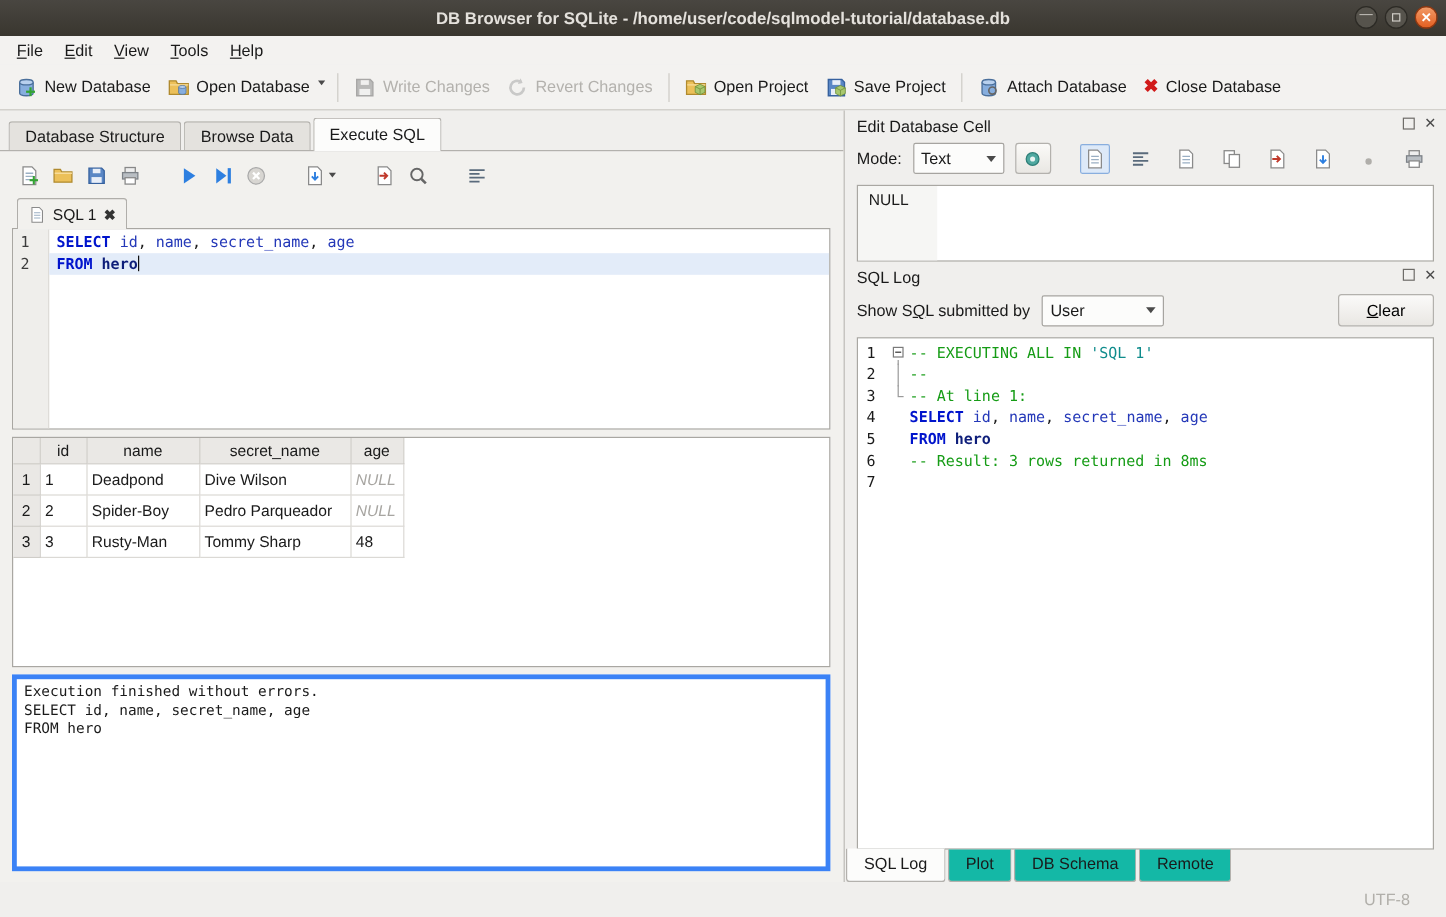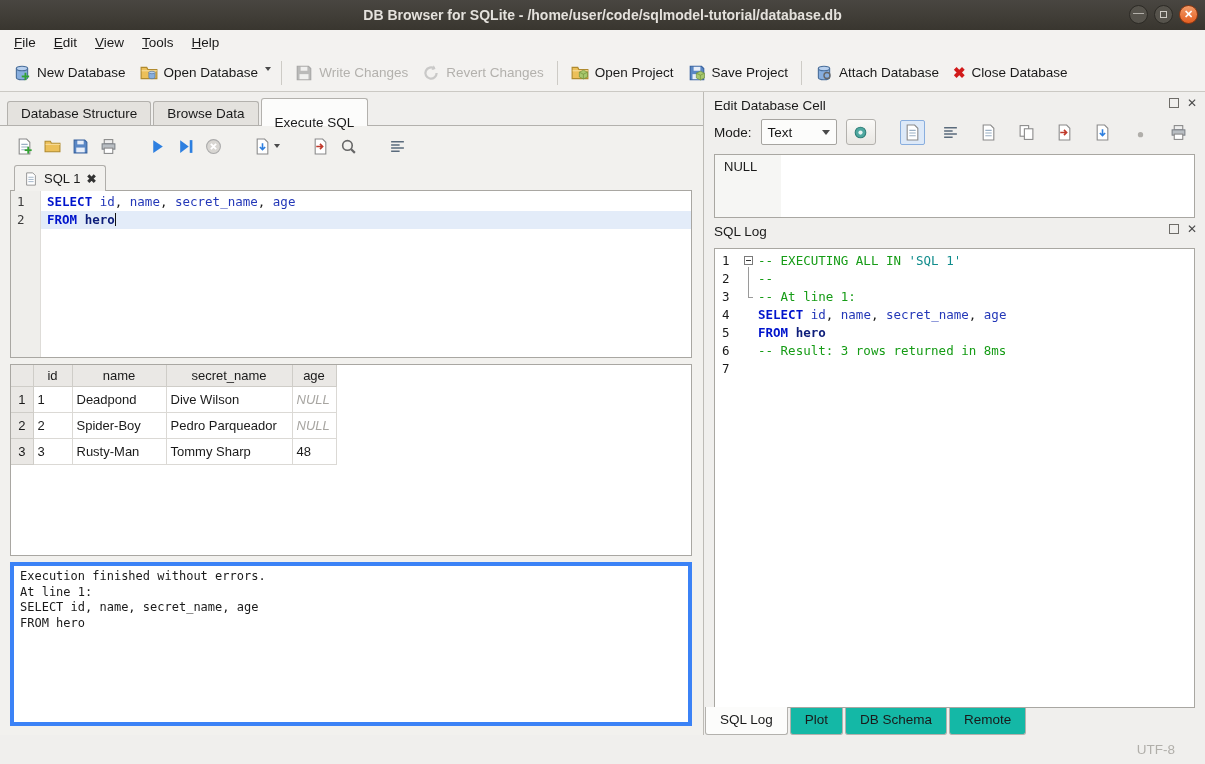--- a/index.html
+++ b/index.html
@@ -34,21 +34,21 @@
   .redx { color:#d11a1a; font-weight:bold; font-size:15px; line-height:15px; }
 
   
   .main { display:flex; height:643px; }
   .left { width:703px; display:flex; flex-direction:column; padding-top:5px; }
   .right { flex:1; border-left:1px solid #bdbbb6; display:flex; flex-direction:column; background:#f0efed; }
 
   
   .tab-bar { display:flex; align-items:flex-end; height:28px; padding-left:7px; }
   .tab { padding:4px 13px; height:24px; border:1px solid #b3b1ad; border-bottom:none; border-radius:3px 3px 0 0; background:#e4e2de; margin-right:2px; }
-  .tab.active { background:#fcfcfb; height:28px; padding-top:16px; position:relative; z-index:3; margin-bottom:-1px; }
+  .tab.active { background:#fcfcfb; height:28px; padding-top:6px; position:relative; z-index:3; margin-bottom:-1px; }
   .left-pane { flex:1; border-top:1px solid #b3b1ad; background:#f2f1ee; padding:5px 11px 9px 10px; display:flex; flex-direction:column; }
 
   
   .sql-toolbar { height:30px; display:flex; align-items:center; gap:11px; padding:2px 6px; }
   .sbtn { display:flex; align-items:center; }
   .sgap { width:10px; }
 
   
   .sqltab-bar { display:flex; padding-left:4px; margin-top:4px; position:relative; z-index:2; }
   .sqltab { display:flex; align-items:center; gap:6px; border:1px solid #b0aeaa; border-bottom:none; border-radius:3px 3px 0 0; padding:5px 9px; background:#f2f1ee; font-size:13px; margin-bottom:-1px; }
@@ -429,21 +429,20 @@
                 <td class="">Rusty-Man</td>
                 <td class="">Tommy Sharp</td>
                 <td class="">48</td>
               </tr>
             </tbody>
           </table>
       </div>
 
       <div class="statusbox">
           <div>Execution finished without errors.</div>
-          <div>At line 1:</div>
           <div>SELECT id, name, secret_name, age</div>
           <div>FROM hero</div>
         </div>
     </div>
   </div>
 
   <div class="right">
     <div class="dock-header">
       <span>Edit Database Cell</span>
       <span class="dock-btns">
@@ -515,20 +514,29 @@
 
 
     <div class="dock-header">
       <span>SQL Log</span>
       <span class="dock-btns">
         <span class="mini-float"></span>
         <span class="mini-close">✕</span>
       </span>
     </div>
 
+    <div class="filter-row">
+      <span>Show S<u>Q</u>L submitted by</span>
+      <div class="combo user">
+        <span>User</span>
+        <span class="arr"></span>
+      </div>
+      <div class="spacer"></div>
+      <button class="btn clear"><u>C</u>lear</button>
+    </div>
 
     <div class="logbox">
         <div class="log-line">
           <div class="log-num">1</div>
           <div class="fold start">
             <span class="fbox">
               <i></i>
             </span>
           </div>
           <div class="log-text"><span class="tk-cm">-- EXECUTING ALL IN </span><span class="tk-str">'SQL 1'</span></div>

